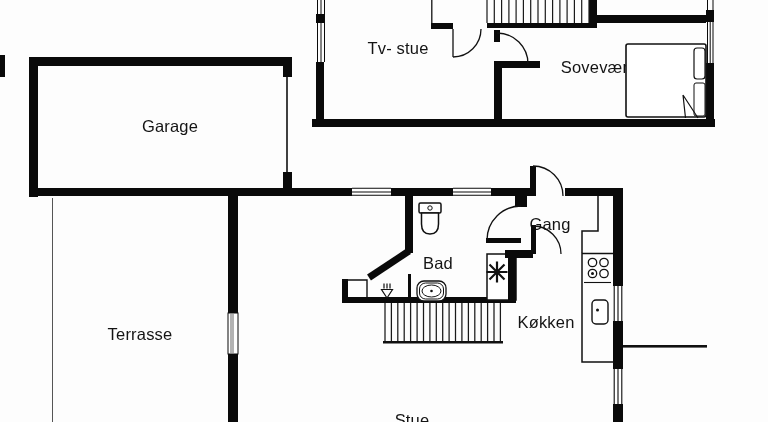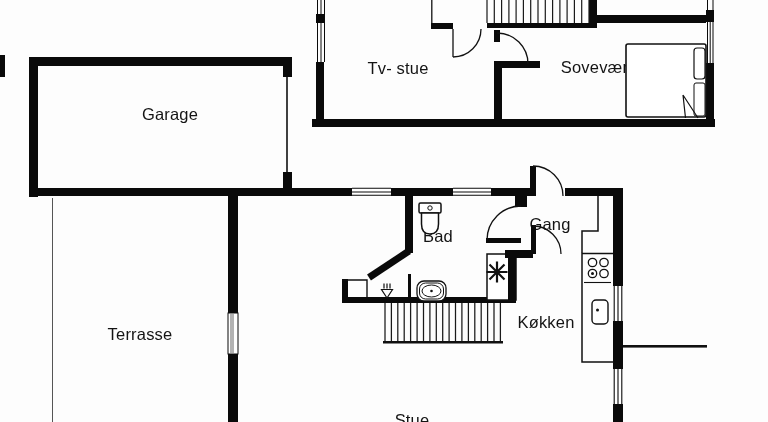--- a/index.html
+++ b/index.html
@@ -12,25 +12,25 @@
     font-size:16.5px;color:#141414;white-space:nowrap;z-index:1;
     letter-spacing:0.2px;
   }
   #plan-svg{position:absolute;left:0;top:0;z-index:2;pointer-events:none;}
 </style>
 </head>
 <body>
 
 <div id="stage">
 
-  <div class="room-label" style="left:170px;top:114px">Garage</div>
-  <div class="room-label" style="left:398px;top:68px">Tv- stue</div>
+  <div class="room-label" style="left:170px;top:126px">Garage</div>
+  <div class="room-label" style="left:398px;top:48px">Tv- stue</div>
   <div class="room-label" style="left:610px;top:67px">Soveværelse</div>
   <div class="room-label" style="left:550px;top:224px">Gang</div>
-  <div class="room-label" style="left:438px;top:236px">Bad</div>
+  <div class="room-label" style="left:438px;top:263px">Bad</div>
   <div class="room-label" style="left:546px;top:322px">Køkken</div>
   <div class="room-label" style="left:140px;top:334px">Terrasse</div>
   <div class="room-label" style="left:412px;top:420px">Stue</div>
   <div class="room-label" style="left:686px;top:429px">Terrasse</div>
 
   <svg id="plan-svg" width="768" height="422" viewBox="0 0 768 422">
 
     <g fill="#0a0a0a">
       <rect x="316" y="62" width="8" height="65"></rect>
       <rect x="316" y="14" width="9" height="9"></rect>

